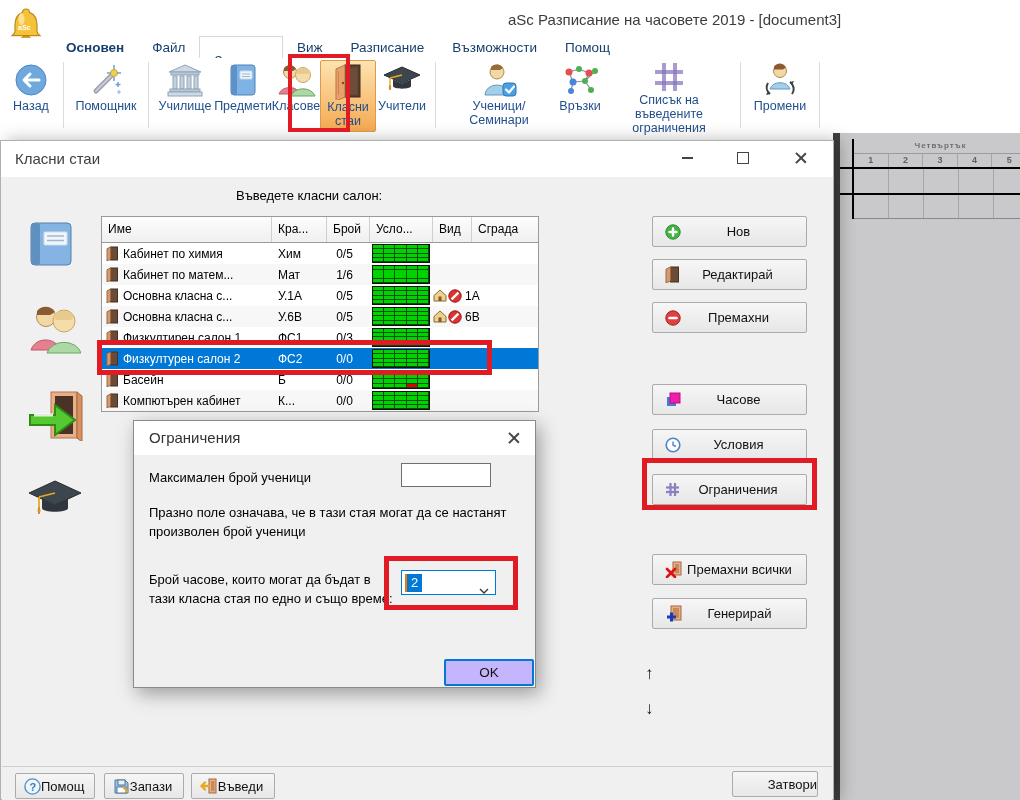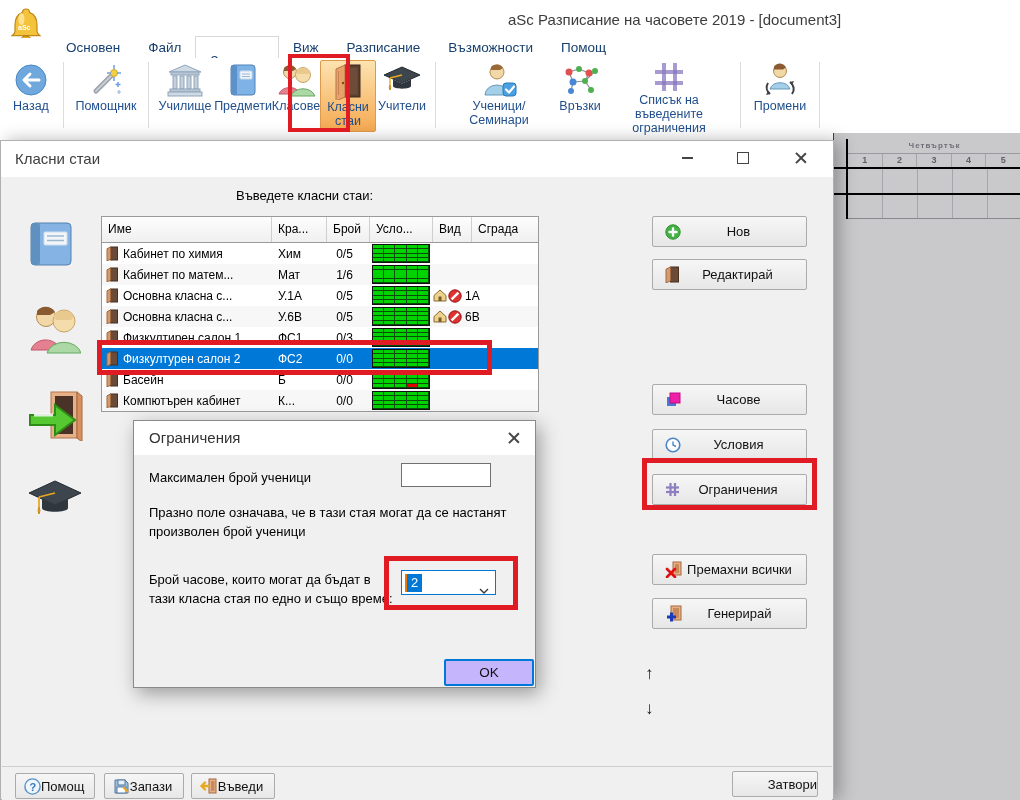--- a/index.html
+++ b/index.html
@@ -4,30 +4,30 @@
 <style>
   html,body{margin:0;padding:0}
   body{width:1020px;height:800px;overflow:hidden;background:#fff;
        font-family:"Liberation Sans",sans-serif;color:#000;position:relative}
   .abs{position:absolute}
   
   #titlebar{left:0;top:0;width:1020px;height:38px;background:#fff}
   #app-title{left:508px;top:11px;font-size:15px;color:#3c3c3c;white-space:nowrap}
   #menubar{left:0;top:38px;width:1020px;height:20px;background:#fff;display:flex;padding-left:52px;box-sizing:border-box}
   .menu-item{font-size:13.5px;color:#17406e;padding:2px 14px;white-space:nowrap}
-  .menu-item.bold{font-weight:normal}
+  .menu-item.bold{font-weight:bold}
   .menu-item.active{background:#fff;border:1px solid #d8d8d8;border-bottom:none;margin-top:-2px;padding-top:16px}
   #toolbar{left:0;top:58px;width:1020px;height:82px;background:#fff;display:flex;align-items:flex-start;padding:2px 0 0 6px;box-sizing:border-box}
   .tbtn{display:flex;flex-direction:column;align-items:center;justify-content:flex-start;height:72px;text-align:center}
   .tbtn .ticon{height:40px;display:flex;align-items:center;justify-content:center}
   .tbtn .tlabel{font-size:12.5px;color:#1f4e8c;line-height:1.1}
   .tbtn.active{background:linear-gradient(#fde3b0,#f5a952);border:1px solid #dd9a4d;border-radius:2px;box-sizing:border-box}
   .tsep{width:1px;background:#dcdcdc;height:66px;margin:2px 7px 0 7px;flex:none}
   
-  #bgpanel{left:833px;top:133px;width:187px;height:667px;background:#c9c9cc;border-left:1px solid #404040;box-sizing:border-box}
+  #bgpanel{left:833px;top:133px;width:187px;height:667px;background:#c9c9cc;border-left:7px solid #404040;box-sizing:border-box}
   #bggrid{position:absolute;left:0;top:6px;width:187px;height:80px}
   .bg-leftcol{position:absolute;left:0;top:0;width:12px;height:80px;border-right:2px solid #000}
   .bg-day{position:absolute;left:14px;top:0;width:173px;height:14px;font-size:8px;font-weight:bold;color:#6e6e74;
           letter-spacing:1px;text-align:center;line-height:14px;border-bottom:1px solid #9b9b9f}
   .bg-nums{position:absolute;left:14px;top:15px;width:173px;height:13px;display:flex}
   .bg-nums div{width:35px;text-align:center;font-size:9px;font-weight:bold;color:#606066;line-height:13px;border-right:1px solid #a6a6aa;box-sizing:border-box}
   .bg-hline{position:absolute;left:0;width:187px;height:2px;background:#000}
   .bg-row{position:absolute;left:14px;width:173px;background-image:repeating-linear-gradient(to right,transparent 0 34px,#a6a6aa 34px 35px)}
   
   #dlg{left:0;top:140px;width:834px;height:660px;background:#f0f0f0;border:1px solid #b0b0b0;box-sizing:border-box;
@@ -307,21 +307,21 @@
         <div class="ic-min"></div>
       </div>
     <div class="ctl" style="left:722px">
         <div class="ic-max"></div>
       </div>
     <div class="ctl" style="left:780px">
         <div class="ic-x"></div>
       </div>
   </div>
 
-  <div id="intro-label">Въведете класни стаи:</div>
+  <div id="intro-label">Въведете класни салон:</div>
 
   <div class="side-icon" style="top:80px">
     <svg width="48" height="46">
         <rect x="4" y="2" width="40" height="42" rx="4" fill="#85b4e4" stroke="#5580ac"></rect>
         <rect x="4" y="2" width="9" height="42" rx="3" fill="#6090c0"></rect>
         <rect x="17" y="11" width="23" height="13" rx="1" fill="#f2f6fa" stroke="#d0dde8"></rect>
         <line x1="20" y1="15" x2="37" y2="15" stroke="#a0b8cc" stroke-width="1.5"></line>
         <line x1="20" y1="19.5" x2="37" y2="19.5" stroke="#a0b8cc" stroke-width="1.5"></line>
       </svg>
   </div>
@@ -525,20 +525,29 @@
   </div>
   <div class="btn sbtn" style="top:118px">
     <span class="bicon">
         <svg width="14" height="17">
           <rect x="5.5" y="1" width="8" height="15" fill="#6b4a38" stroke="#46301f"></rect>
           <path d="M5.5 1L1 3.2V17l4.5-2.2z" fill="#d59a6e" stroke="#a06a42"></path>
         </svg>
       </span>
     <span class="blbl">Редактирай</span>
   </div>
+  <div class="btn sbtn" style="top:161px">
+    <span class="bicon">
+        <svg width="16" height="16">
+          <circle cx="8" cy="8" r="7.2" fill="#e04040" stroke="#a02020"></circle>
+          <path d="M4.5 8h7" stroke="#fff" stroke-width="2.6" stroke-linecap="round"></path>
+        </svg>
+      </span>
+    <span class="blbl">Премахни</span>
+  </div>
   <div class="btn sbtn" style="top:243px">
     <span class="bicon">
         <svg width="16" height="15">
           <rect x="2" y="5" width="9" height="9" fill="#4a78d8"></rect>
           <rect x="5" y="1" width="10" height="10" fill="#f01fa8" stroke="#c00c86"></rect>
         </svg>
       </span>
     <span class="blbl">Часове</span>
   </div>
   <div class="btn sbtn" style="top:288px">

